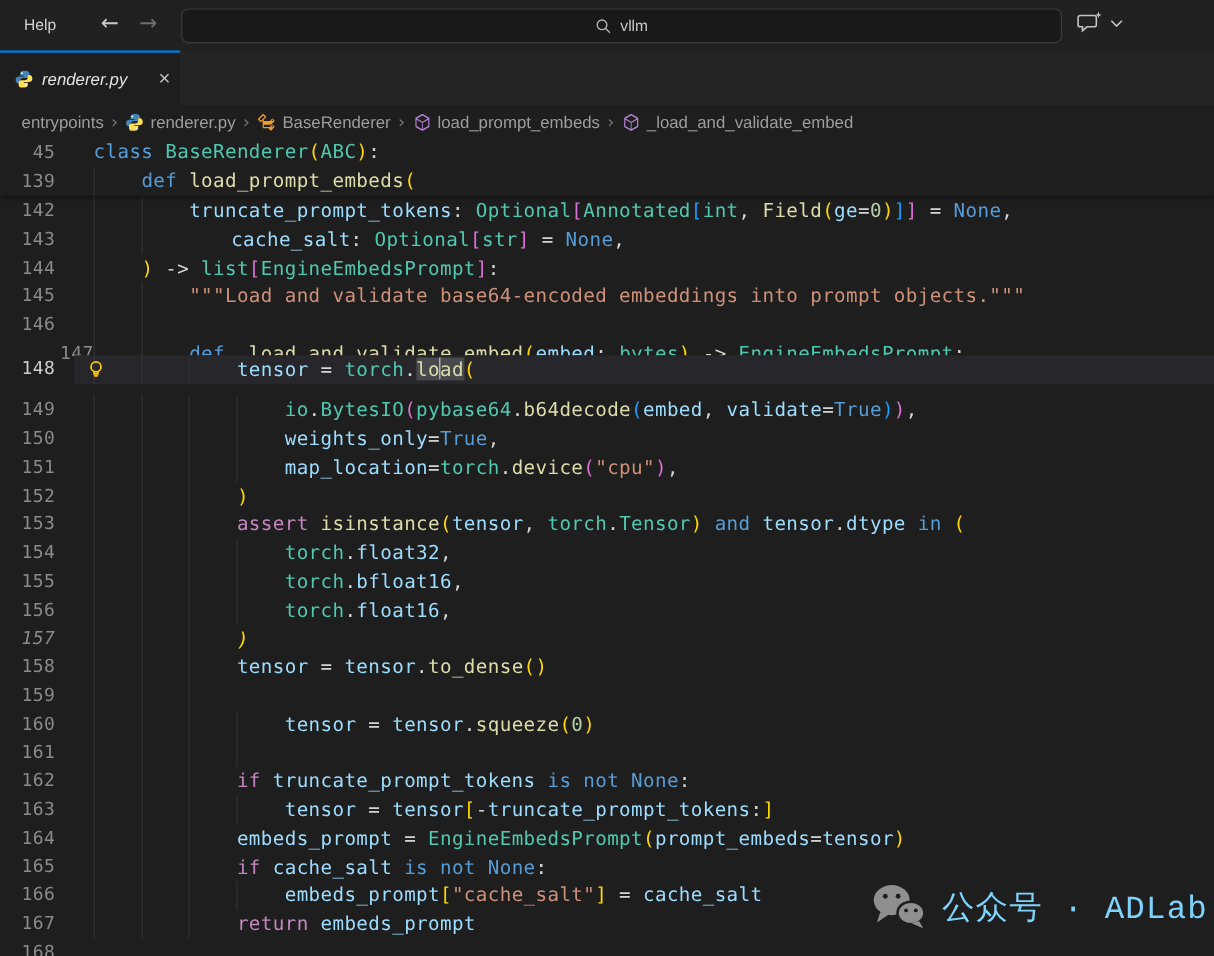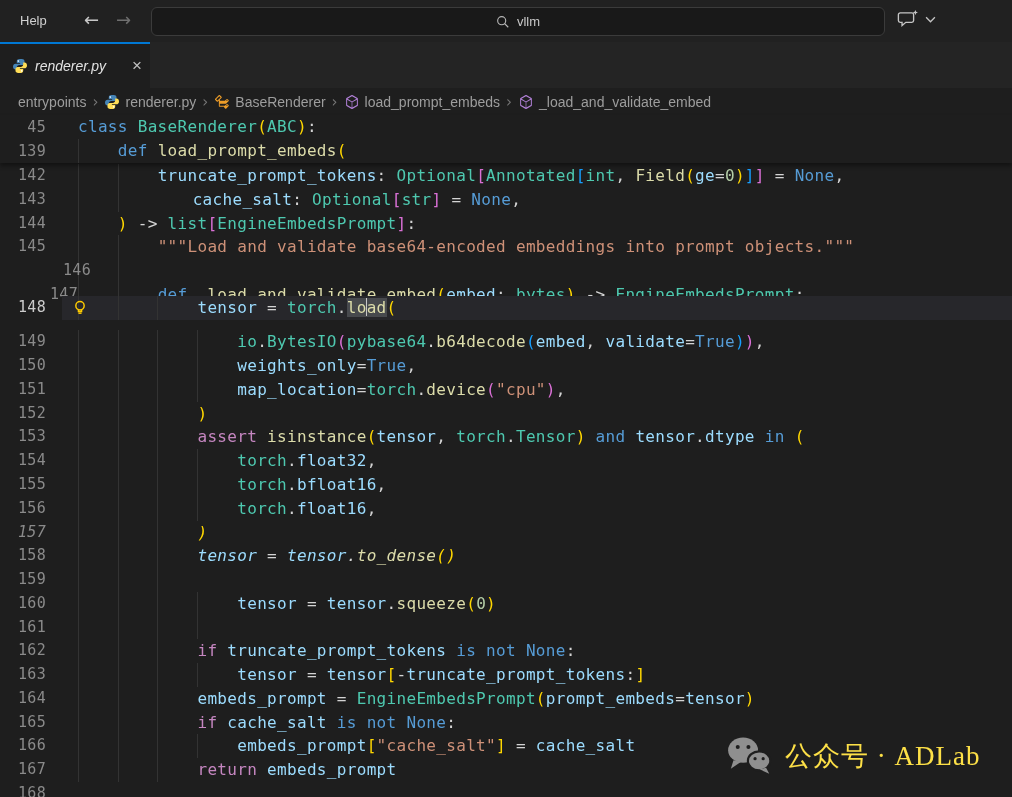--- a/index.html
+++ b/index.html
@@ -64,21 +64,21 @@
   .tk-b2   { color:var(--tk-b2); }
   .tk-b3   { color:var(--tk-b3); }
   .tk-ws   { color:transparent; }
   .tk-fnh  { color:var(--tk-fn); background:#47494d; }
   .tk-cur  { display:inline-block; width:2px; margin:0 -1px; height:18px;
              background:#c8c8c8; vertical-align:-3px; }
 
   
   .watermark { position:absolute; left:726px; top:733px; height:46px; z-index:10;
                display:flex; align-items:center; gap:12px; }
-  .wm-text { font-size:27px; color:#fde047; font-family:Liberation Serif, serif; letter-spacing:1px; }
+  .wm-text { font-size:27px; color:#7dd3fc; font-family:Liberation Mono, monospace; letter-spacing:1px; }
 </style>
 </head>
 <body>
 
 <div class="window">
 
   <div class="titlebar">
     <div class="menu-help">Help</div>
     <div class="nav-arrow nav-back">←</div>
     <div class="nav-arrow nav-fwd">→</div>
@@ -198,21 +198,21 @@
       </div>
       <div class="crow" style="top: 72.31px; height: 23.77px;">
         <div class="guide" style="left: 78px;"></div>
         <div class="guide" style="left: 117.72px;"></div>
         <span class="lnum" style="line-height: 23.77px;">145</span>
         <span class="ctext" style="line-height: 23.77px;"><span class="tk-ws">        </span><span class="tk-str">"""Load and validate base64-encoded embeddings into prompt objects."""</span></span>
       </div>
       <div class="crow" style="top: 96.08px; height: 23.77px;">
         <div class="guide" style="left: 78px;"></div>
         <div class="guide" style="left: 117.72px;"></div>
-        <span class="lnum" style="line-height: 23.77px; margin-left: 45px;">146</span>
+        <span class="lnum" style="line-height: 23.77px;">146</span>
         <span class="ctext" style="line-height: 23.77px;"></span>
       </div>
       <div class="crow" style="top: 119.85px; height: 23.77px;">
         <div class="guide" style="left: 78px;"></div>
         <div class="guide" style="left: 117.72px;"></div>
         <span class="lnum" style="line-height: 23.77px; margin-left: 32px;">147</span>
         <span class="ctext" style="line-height: 23.77px;"><span class="tk-ws">        </span><span class="tk-kw">def</span><span class="tk-pun"> </span><span class="tk-fn">_load_and_validate_embed</span><span class="tk-b1">(</span><span class="tk-var">embed</span><span class="tk-pun">: </span><span class="tk-type">bytes</span><span class="tk-b1">)</span><span class="tk-pun"> -&gt; </span><span class="tk-type">EngineEmbedsPrompt</span><span class="tk-pun">:</span></span>
       </div>
       <div class="crow" style="top: 133px; height: 23.77px; text-decoration: underline;">
         <div class="hlband"></div>
@@ -294,21 +294,21 @@
         <div class="guide" style="left: 117.72px;"></div>
         <div class="guide" style="left: 157.44px;"></div>
         <span class="lnum" style="line-height: 23.77px;">157</span>
         <span class="ctext" style="line-height: 23.77px;"><span class="tk-ws">            </span><span class="tk-b1">)</span></span>
       </div>
       <div class="crow" style="top: 381.32px; height: 23.77px;">
         <div class="guide" style="left: 78px;"></div>
         <div class="guide" style="left: 117.72px;"></div>
         <div class="guide" style="left: 157.44px;"></div>
         <span class="lnum" style="line-height: 23.77px;">158</span>
-        <span class="ctext" style="line-height: 23.77px; font-style: italic;"><span class="tk-ws">            </span><span class="tk-var">tensor</span><span class="tk-pun"> = </span><span class="tk-var">tensor</span><span class="tk-pun">.</span><span class="tk-fn">to_dense</span><span class="tk-b1">()</span></span>
+        <span class="ctext" style="line-height: 23.77px;"><span class="tk-ws">            </span><span class="tk-var">tensor</span><span class="tk-pun"> = </span><span class="tk-var">tensor</span><span class="tk-pun">.</span><span class="tk-fn">to_dense</span><span class="tk-b1">()</span></span>
       </div>
       <div class="crow" style="top: 405.09px; height: 23.77px;">
         <div class="guide" style="left: 78px;"></div>
         <div class="guide" style="left: 117.72px;"></div>
         <div class="guide" style="left: 157.44px;"></div>
         <span class="lnum" style="line-height: 23.77px;">159</span>
       </div>
       <div class="crow" style="top: 428.86px; height: 23.77px;">
         <div class="guide" style="left: 78px;"></div>
         <div class="guide" style="left: 117.72px;"></div>

